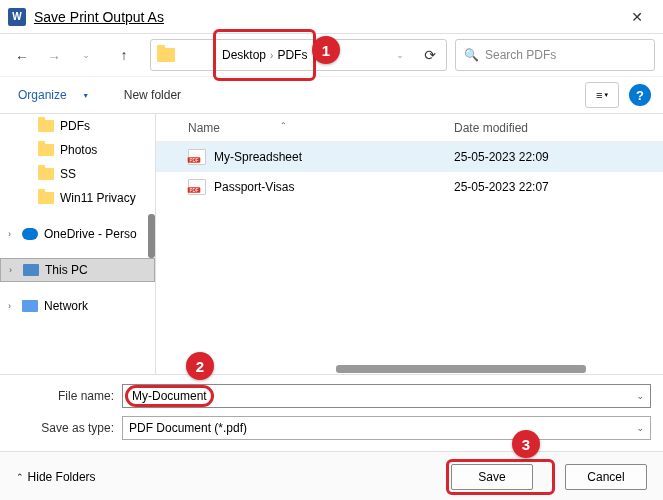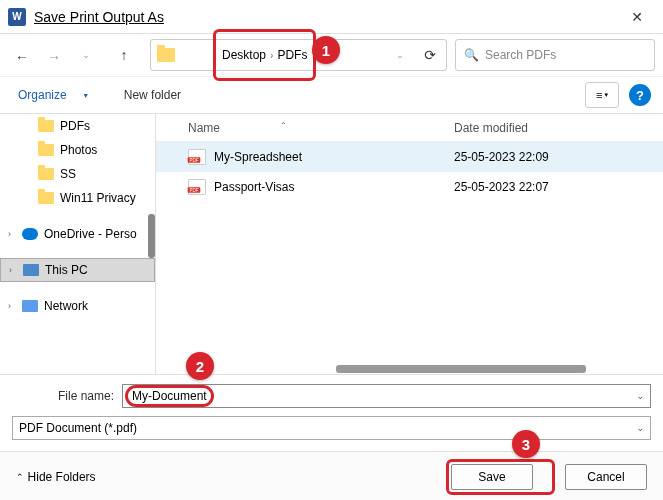--- a/index.html
+++ b/index.html
@@ -184,20 +184,21 @@
 
 <div class="bottomarea">
   <div class="fieldrow">
     <div class="fieldlabel">File name:</div>
     <div class="fieldinput">
       <span class="fn-highlight"><span>My-Document</span></span>
       <span class="dd">⌄</span>
     </div>
   </div>
   <div class="fieldrow">
+    <div class="fieldlabel">Save as type:</div>
     <div class="fieldinput" style="border-color:#aaa;text-align:right;">
       <span>PDF Document (*.pdf)</span>
       <span class="dd">⌄</span>
     </div>
   </div>
 </div>
 
 <div class="footer">
   <div class="hidefolders">
     <span style="font-size:9px;">⌃</span>

